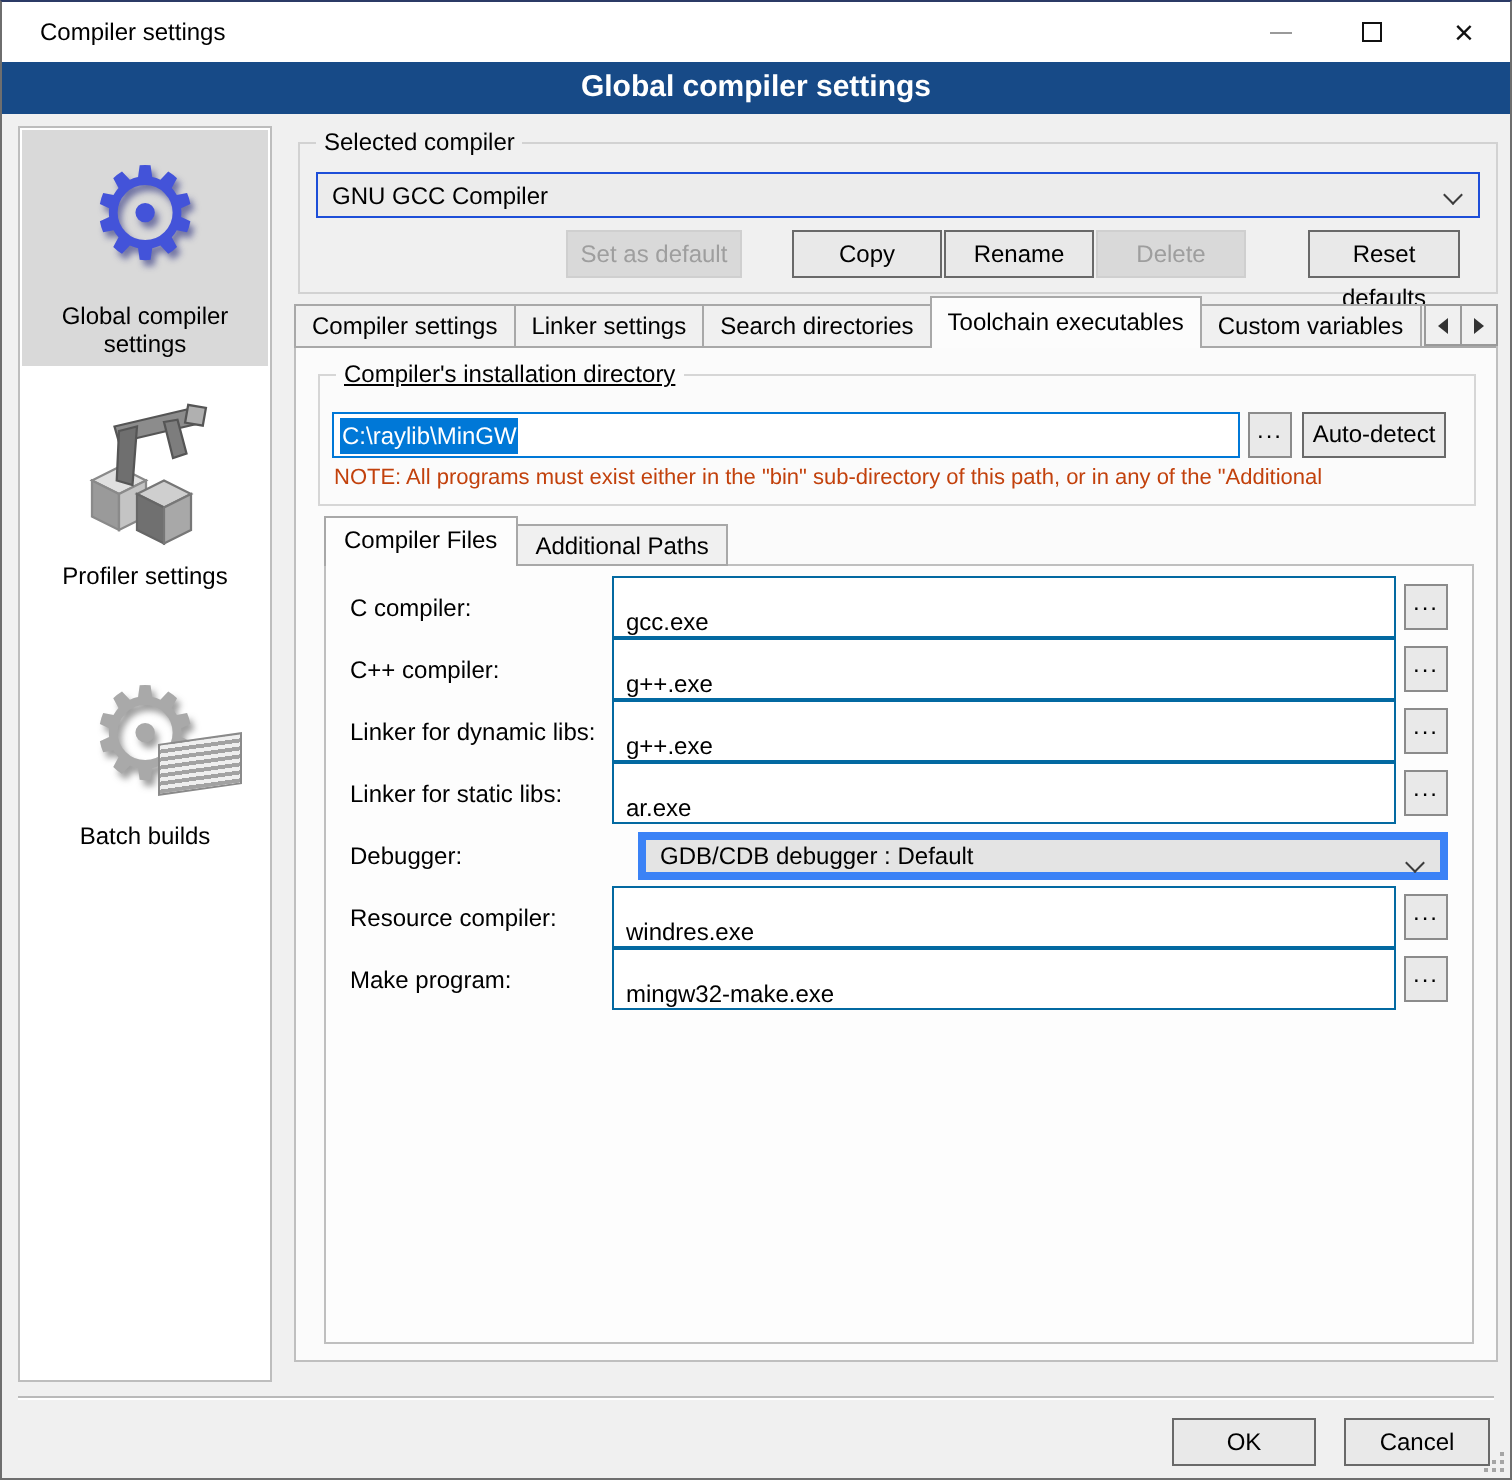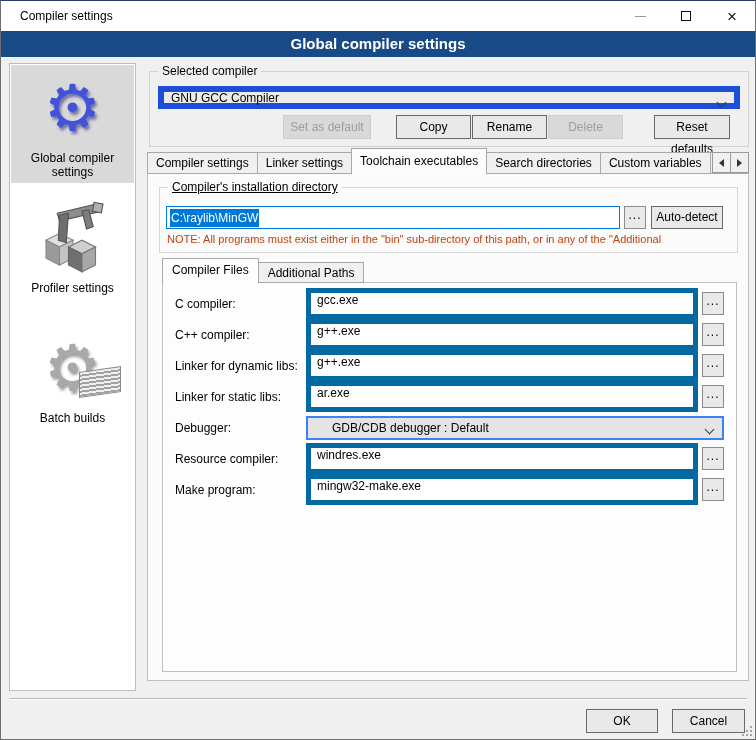--- a/index.html
+++ b/index.html
@@ -37,21 +37,21 @@
   .side-label { text-align:center; font-size:12px; line-height:14px; padding:0 4px; }
 
   
   .groupbox { position:absolute; border:1px solid #d2d2d2; }
   .groupbox .gb-label { position:absolute; top:-8px; left:8px; padding:0 4px; font-size:12px;text-align:right; }
 
   .gb-compiler { left:148px; top:70px; width:600px; height:76px; }
   .gb-compiler .gb-label { background:#f0f0f0; }
 
   
-  .combo { position:absolute; height:23px; background:#ececec; border:6px solid #1d4ed8;
+  .combo { position:absolute; height:23px; background:#ececec; border:1px solid #1d4ed8;
            display:flex; align-items:center; padding:0 24px 0 7px; }
   .combo-main { left:8px; right:8px; top:14px; }
   .chev { position:absolute; right:9px; top:7px; width:7px; height:7px;
           border-right:1.5px solid #3c3c3c; border-bottom:1.5px solid #3c3c3c; transform:rotate(45deg); }
 
   
   .btn { position:absolute; height:24px; background:#e9e9e9; border:1px solid #696969;
          font-size:12px; text-align:center; line-height:22px; cursor:default; }
   .btn.disabled { background:#d9d9d9; border:1px solid #cfcfcf; color:#9e9e9e; }
   .cb-0 { left:133px; top:43px; width:88px; }
@@ -93,24 +93,24 @@
 
   
   .subtabs { position:absolute; left:14px; top:87px; height:22px; display:flex; align-items:flex-end; z-index:3; }
   .subtab { height:21px; line-height:20px; padding:0 9px; background:#f0f0f0; border:1px solid #a8a8a8;
             margin-right:-1px; white-space:nowrap; }
   .subtab.active { height:25px; line-height:23px; background:#fdfdfd; border-bottom:none; z-index:4; }
   .inner-panel { position:absolute; left:14px; top:108px; width:575px; height:390px;
                  background:#fdfdfd; border:1px solid #bfbfbf; padding:9px 12px 0 12px; }
   .frow { display:flex; align-items:center; height:23px; margin-bottom:8px; }
   .frow .flabel { width:131px; flex:none; }
-  .fld { flex:1; height:31px; border:5px solid #0369a1; background:#fff;
-         display:flex; align-items:flex-start; padding-left:6px; overflow:hidden; }
-  .fld-select { flex:1; height:24px; border:2px solid #3b82f6; background:#e4e4e4;
-                display:flex; align-items:center; padding-left:24px; position:relative; }
+  .fld { flex:1; height:31px; border:1px solid #0369a1; background:#fff;
+         display:flex; align-items:flex-end; padding-left:6px; overflow:hidden; }
+  .fld-select { flex:1; height:24px; border:4px solid #3b82f6; background:#e4e4e4;
+                display:flex; align-items:center; padding-left:7px; position:relative;margin-left:13px; }
   .fld-select .chev { top:8px; }
 
   
   .divider { position:absolute; left:8px; right:8px; top:697px; height:2px;
              border-top:1px solid #b9b9b9; border-bottom:1px solid #fff; }
   .btn-ok { left:585px; top:708px; width:72px; }
   .btn-cancel { left:671px; top:708px; width:73px; }
   .grip { position:absolute; right:3px; bottom:3px; width:10px; height:10px; }
   .grip i { position:absolute; width:2px; height:2px; background:#a5a5a5; }
   .grip i:nth-child(1){ right:0; bottom:0; } .grip i:nth-child(2){ right:4px; bottom:0; }
@@ -183,22 +183,22 @@
         <div class="btn cb-1">Copy</div>
         <div class="btn cb-2">Rename</div>
         <div class="btn cb-3 disabled">Delete</div>
         <div class="btn cb-4">Reset defaults</div>
       </div>
   </div>
 
   <div class="tabs" id="main-tabs">
     <div class="tab">Compiler settings</div>
       <div class="tab">Linker settings</div>
+      <div class="tab">Search directories</div>
       <div class="tab active">Toolchain executables</div>
-      <div class="tab">Search directories</div>
       <div class="tab">Custom variables</div>
       <div class="tab trunc">Build</div>
       <div class="tab-arrows">
       <div class="tab-arrow">
           <span class="tri-left"></span>
         </div>
       <div class="tab-arrow">
           <span class="tri-right"></span>
         </div>
     </div>

